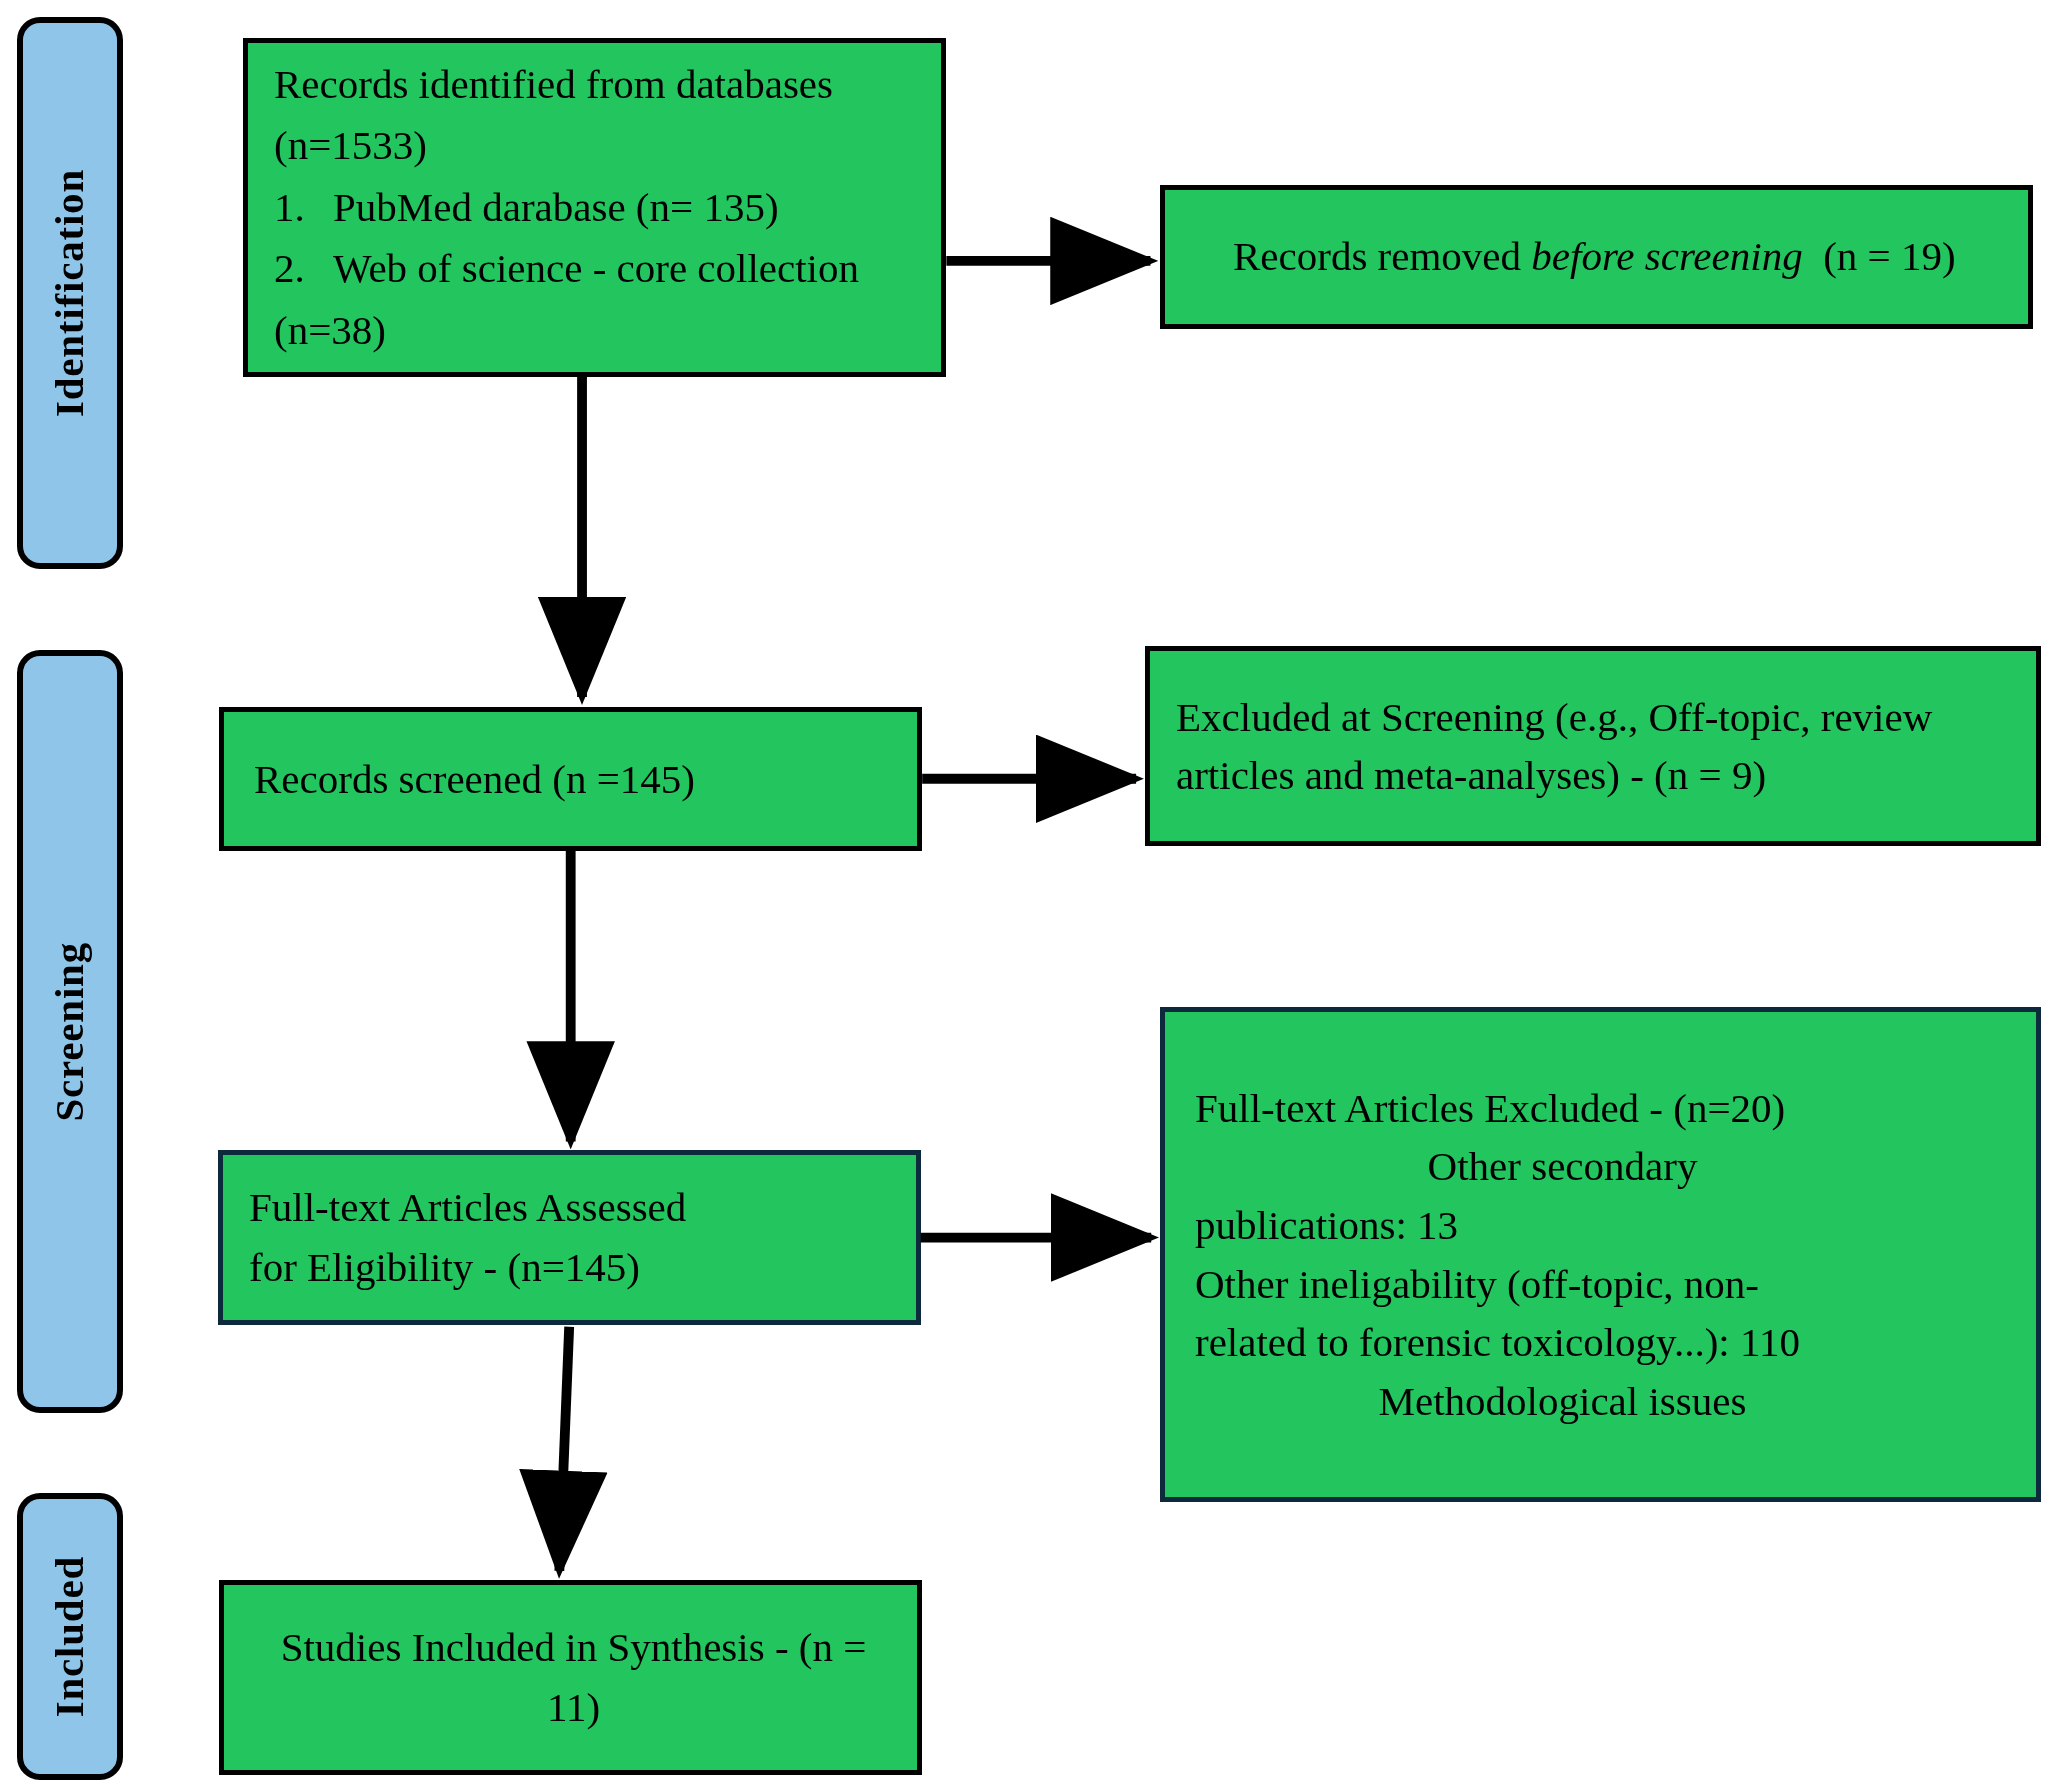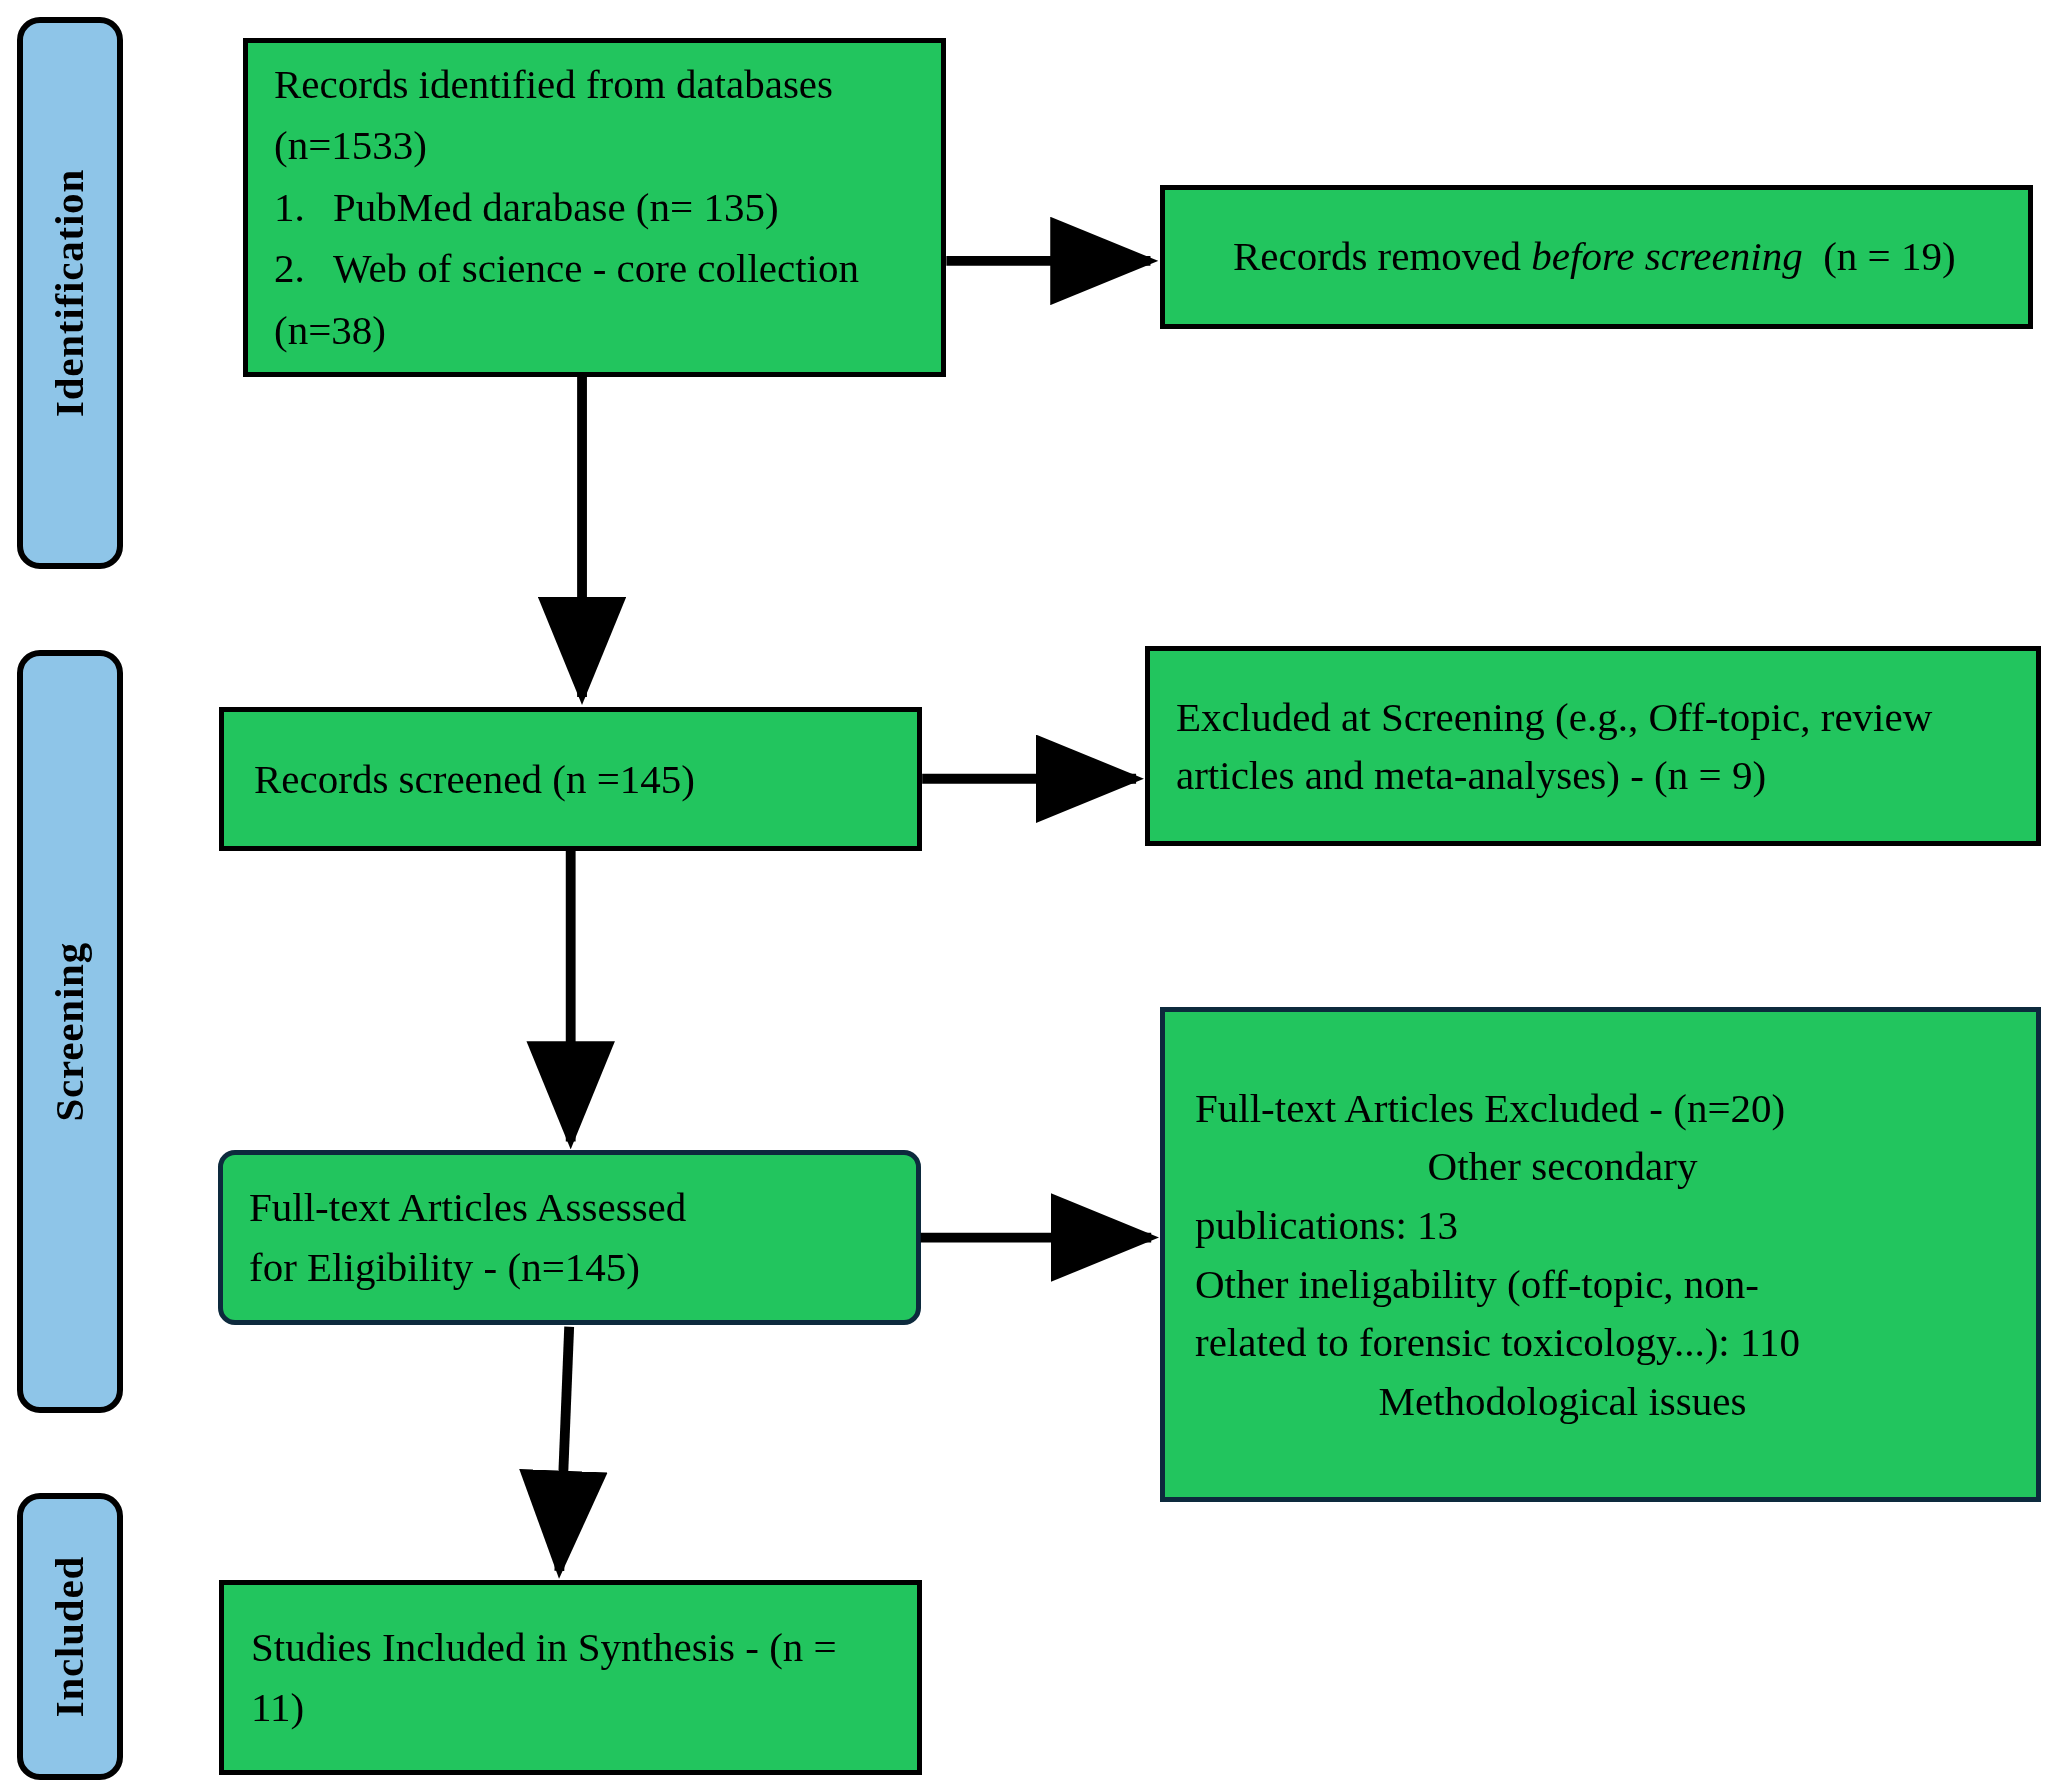--- a/index.html
+++ b/index.html
@@ -71,21 +71,21 @@
   #box-removed { padding: 0 23px 0 68px; }
   #box-removed .line { line-height: 1.3; }
   .ital { font-style: italic; }
 
   #box-screened { padding: 0 15px 0 30px; }
   #box-excluded-screening { padding: 0 23px 0 26px; }
   #box-fulltext { padding: 0 21px 0 26px; }
   #box-fulltext .line { line-height: 1.44; }
   #box-fulltext-excluded { padding: 16.6px 23px 16.6px 30px; }
   #box-fulltext-excluded .line { line-height: 1.43; }
-  #box-included { padding: 0 21px 0 27px; }
+  #box-included { padding: 0 21px 0 27px; align-items: center; }
   #box-included .line { line-height: 1.45; }
 
   .indent-right { display: block; text-align: center; padding-right: 83px; }
 
   
   .conn { position: absolute; overflow: visible; }
   .conn line, .conn path, .conn polygon { shape-rendering: geometricPrecision; }
 </style>
 </head>
 <body>
@@ -124,21 +124,21 @@
 
   <div class="box" id="box-screened" style="left: 219px; top: 707px; width: 703px; height: 144px; border-color: rgb(0, 0, 0);">
     <div class="line">Records screened (n =145)</div>
   </div>
 
   <div class="box" id="box-excluded-screening" style="left: 1145px; top: 646px; width: 896px; height: 200px; border-color: rgb(0, 0, 0);">
     <div class="line">Excluded at Screening (e.g., Off-topic, review</div>
     <div class="line">articles and meta-analyses) - (n = 9)</div>
   </div>
 
-  <div class="box navy" id="box-fulltext" style="left: 218px; top: 1150px; width: 703px; height: 175px; border-color: rgb(13, 42, 61); border-radius: 17px;">
+  <div class="box navy" id="box-fulltext" style="left: 218px; top: 1150px; width: 703px; height: 175px; border-color: rgb(13, 42, 61);">
     <div class="line">Full-text Articles Assessed</div>
     <div class="line">for Eligibility - (n=145)</div>
   </div>
 
   <div class="box navy" id="box-fulltext-excluded" style="left: 1160px; top: 1007px; width: 881px; height: 495px; border-color: rgb(13, 42, 61);">
     <div class="line">Full-text Articles Excluded - (n=20)</div>
     <div class="line indent-right">Other secondary</div>
     <div class="line">publications: 13</div>
     <div class="line">Other ineligability (off-topic, non-</div>
     <div class="line">related to forensic toxicology...): 110</div>

